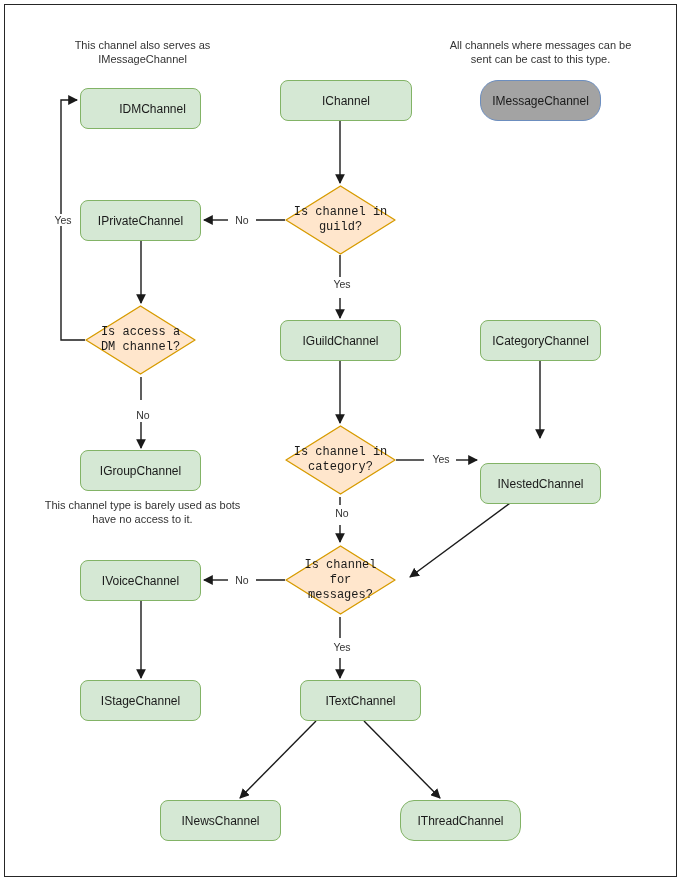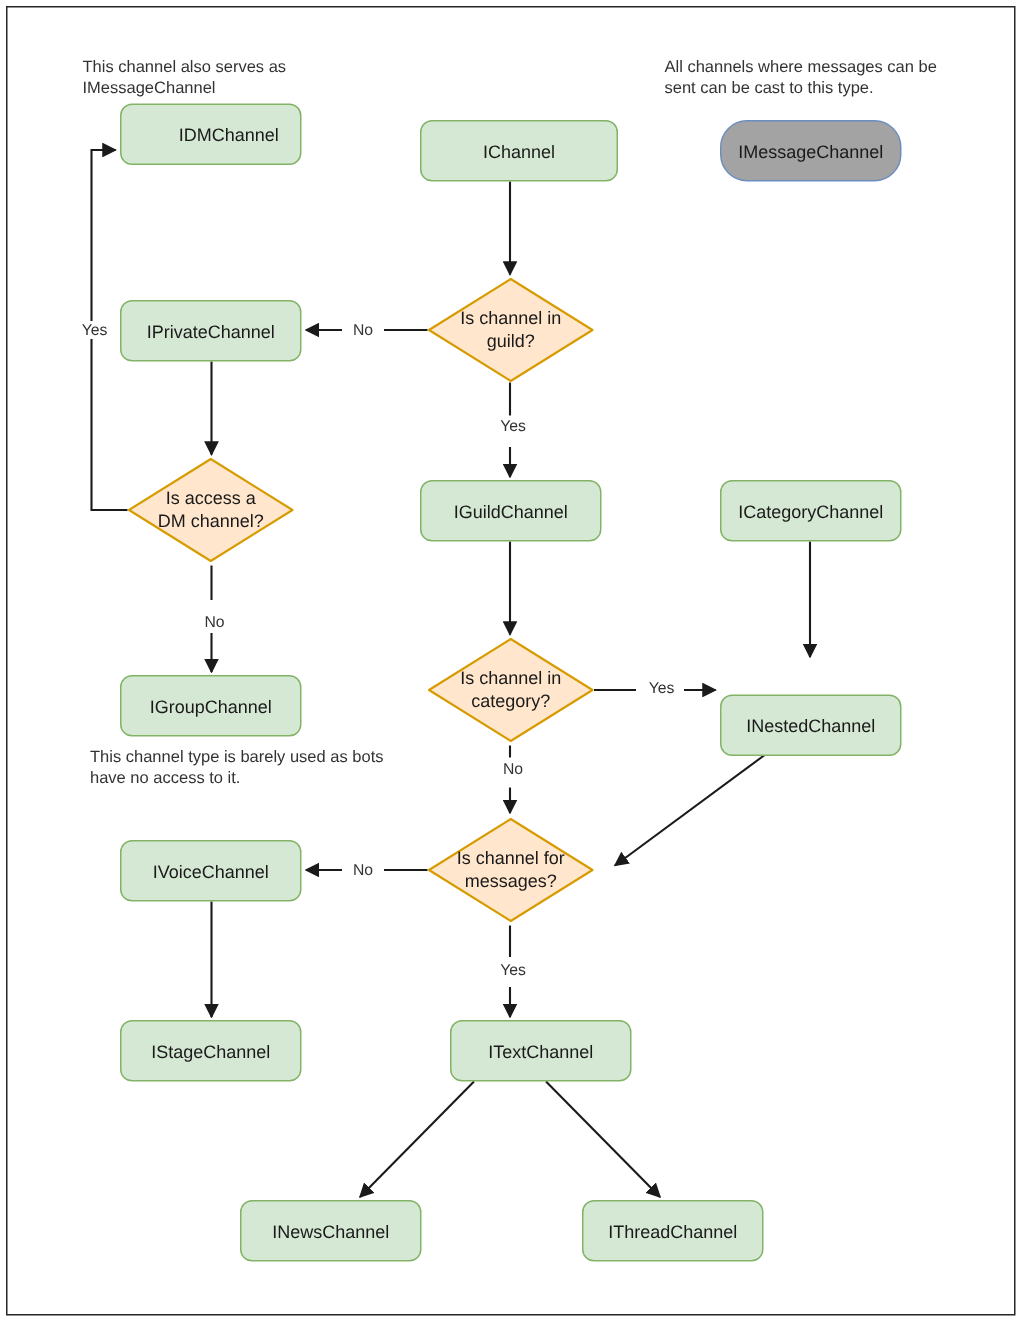--- a/index.html
+++ b/index.html
@@ -57,20 +57,21 @@
   .node.blue {
     background: #a3a3a3;
     border-color: #6c8ebf;
     border-radius: 18px;
   }
   .diamond-wrap {
     position: absolute;
     display: flex;
     align-items: center;
     justify-content: center;
+    font-family: Liberation Mono, monospace;
   }
   .diamond-shape {
     position: absolute;
     left: 0;
     top: 0;
     width: 100%;
     height: 100%;
   }
   .diamond-label {
     position: relative;
@@ -81,21 +82,21 @@
     text-align: center;
     width: 100%;
     padding: 0 6px;
     box-sizing: border-box;
   }
   .note {
     position: absolute;
     font-size: 11px;
     line-height: 14px;
     color: #333333;
-    text-align: left;
+    text-align: center;
   }
   .edge-label {
     position: absolute;
     font-size: 10.5px;
     line-height: 12px;
     color: #333333;
     background: #ffffff;
     padding: 0 2px;
     text-align: center;
     white-space: nowrap;
@@ -151,23 +152,23 @@
       <path d="M 340 658 L 340 678" marker-end="url(#arrow)"></path>
 
       <path d="M 316 721 L 240 798" marker-end="url(#arrow)"></path>
 
       <path d="M 364 721 L 440 798" marker-end="url(#arrow)"></path>
     </g>
   </svg>
 
   <div class="note" style="left:55px; top:38px; width:175px;">This channel also serves as IMessageChannel</div>
   <div class="note" style="left:443px; top:38px; width:195px;">All channels where messages can be sent can be cast to this type.</div>
-  <div class="note" style="left:40px; top:498px; width:205px;margin-left:20px;">This channel type is barely used as bots have no access to it.</div>
-
-  <div class="node green" style="left:80px; top:69px; width:121px; height:41px;padding-left:24px;">IDMChannel</div>
+  <div class="note" style="left:40px; top:498px; width:205px;">This channel type is barely used as bots have no access to it.</div>
+
+  <div class="node green" style="left:80px; top:88px; width:121px; height:41px;padding-left:24px;">IDMChannel</div>
 
   <div class="node green" style="left:280px; top:80px; width:132px; height:41px;">IChannel</div>
 
   <div class="node blue" style="left:480px; top:80px; width:121px; height:41px;">IMessageChannel</div>
 
   <div class="node green" style="left:80px; top:200px; width:121px; height:41px;">IPrivateChannel</div>
 
   <div class="node green" style="left:280px; top:320px; width:121px; height:41px;">IGuildChannel</div>
 
   <div class="node green" style="left:480px; top:320px; width:121px; height:41px;">ICategoryChannel</div>
@@ -177,21 +178,21 @@
   <div class="node green" style="left:480px; top:440px; width:121px; height:41px;margin-top:23px;">INestedChannel</div>
 
   <div class="node green" style="left:80px; top:560px; width:121px; height:41px;">IVoiceChannel</div>
 
   <div class="node green" style="left:80px; top:680px; width:121px; height:41px;">IStageChannel</div>
 
   <div class="node green" style="left:280px; top:680px; width:121px; height:41px;margin-left:20px;">ITextChannel</div>
 
   <div class="node green" style="left:160px; top:800px; width:121px; height:41px;">INewsChannel</div>
 
-  <div class="node green" style="left:388px; top:800px; width:121px; height:41px;">IThreadChannel</div>
+  <div class="node green" style="left:400px; top:800px; width:121px; height:41px;border-radius:14px;">IThreadChannel</div>
 
   <div class="diamond-wrap" style="left:285px; top:185px; width:111px; height:70px;">
     <svg class="diamond-shape" viewBox="0 0 111 70" xmlns="http://www.w3.org/2000/svg">
       <path d="M 55.5 1 L 110 35 L 55.5 69 L 1 35 Z" fill="#ffe6cc" stroke="#d79b00" stroke-width="1.4" stroke-linejoin="round"></path>
     </svg>
     <div class="diamond-label">
       <span>Is channel in</span><br>
       <span>guild?</span>
     </div>
   </div>

